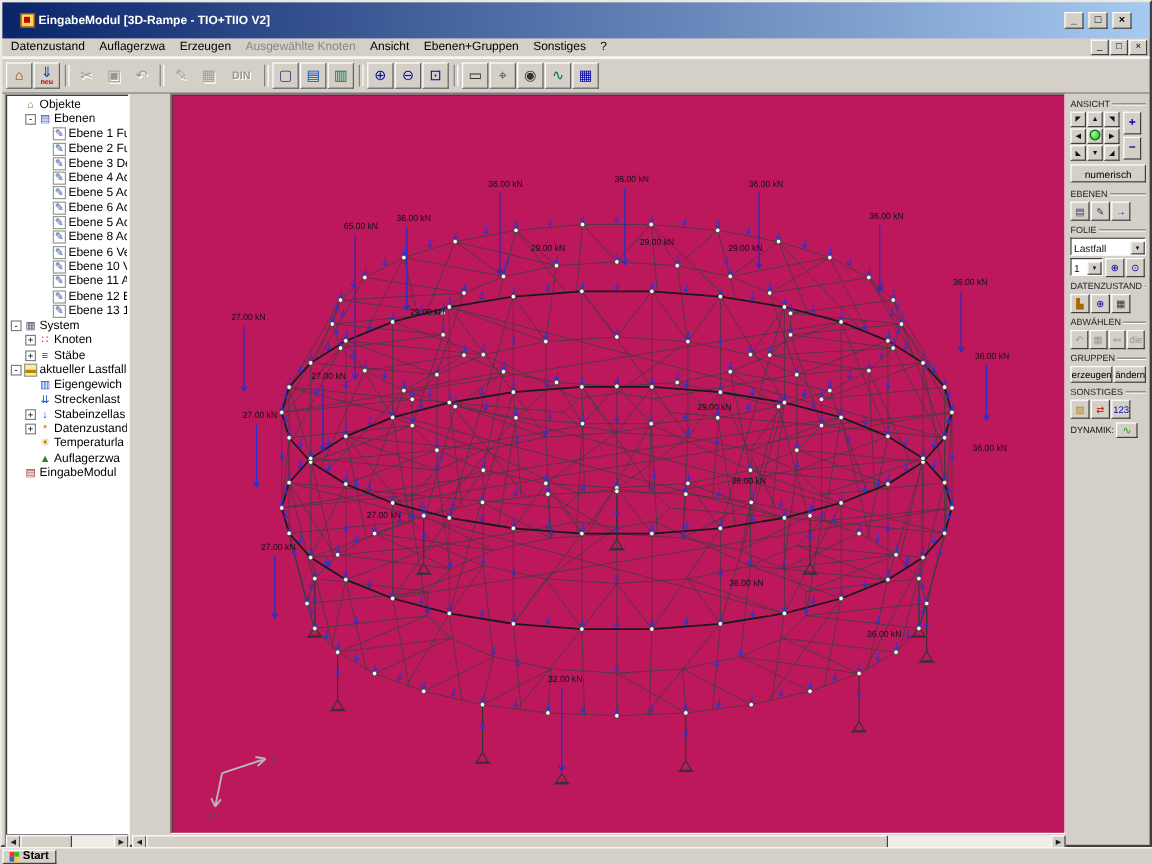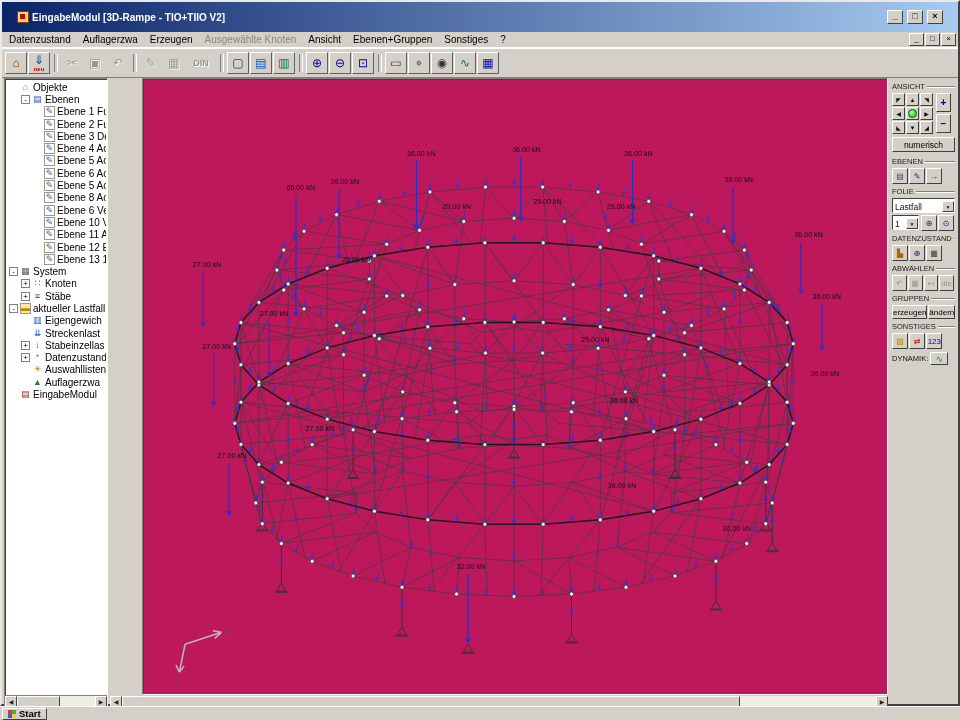--- a/index.html
+++ b/index.html
@@ -318,21 +318,21 @@
             <span class="t-label">Stabeinzellas</span>
           </div>
           <div class="tree-row" style="padding-left: 14px;">
             <span class="exp">+</span>
             <span class="t-icon" style="color: rgb(204, 102, 0);">*</span>
             <span class="t-label">Datenzustand</span>
           </div>
           <div class="tree-row" style="padding-left: 14px;">
             <span class="exp hidden"></span>
             <span class="t-icon" style="color: rgb(204, 136, 0);">☀</span>
-            <span class="t-label">Auswahllisten</span>
+            <span class="t-label">Temperaturla</span>
           </div>
           <div class="tree-row" style="padding-left: 14px;">
             <span class="exp hidden"></span>
             <span class="t-icon" style="color: rgb(46, 125, 50);">▲</span>
             <span class="t-label">Auflagerzwa</span>
           </div>
           <div class="tree-row" style="padding-left: 2px;">
             <span class="exp hidden"></span>
             <span class="t-icon" style="color: rgb(160, 48, 48);">▤</span>
             <span class="t-label">EingabeModul</span>

